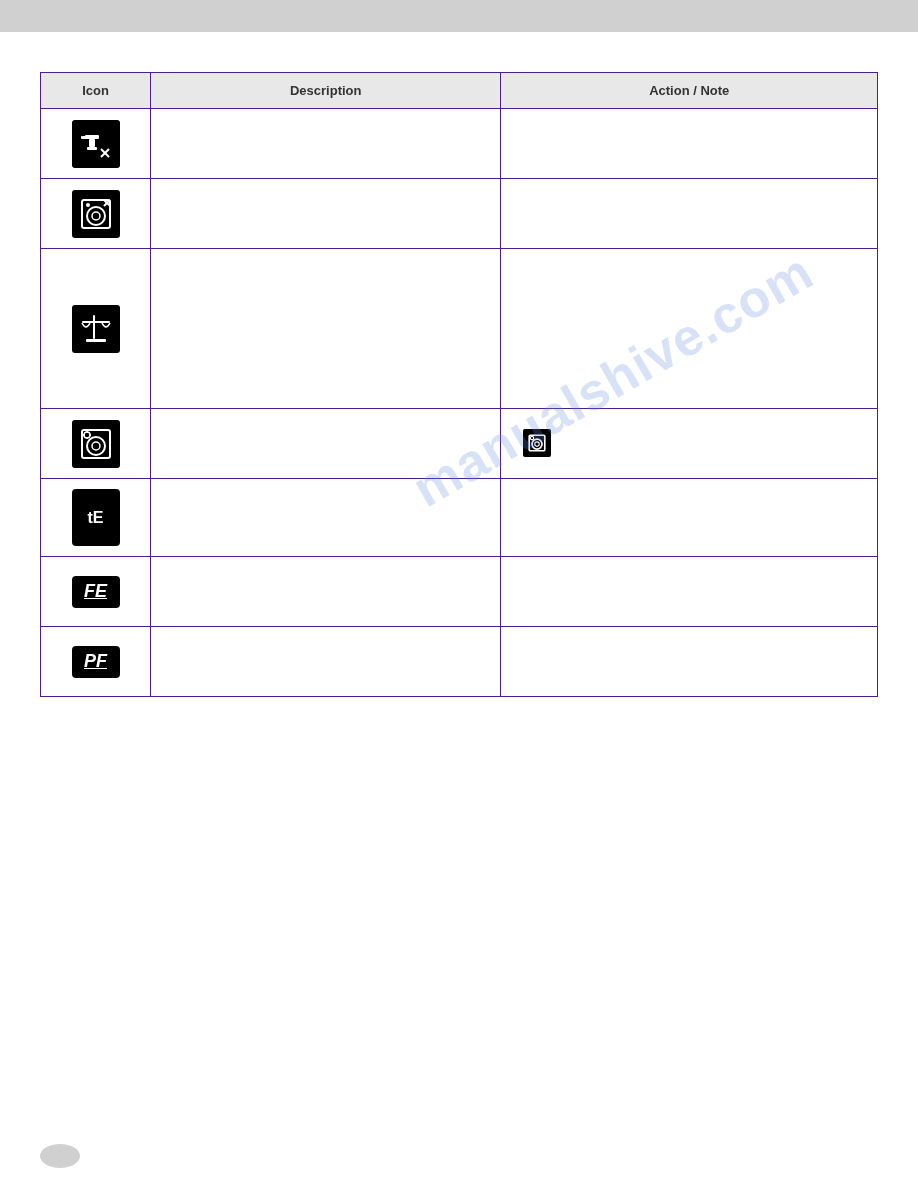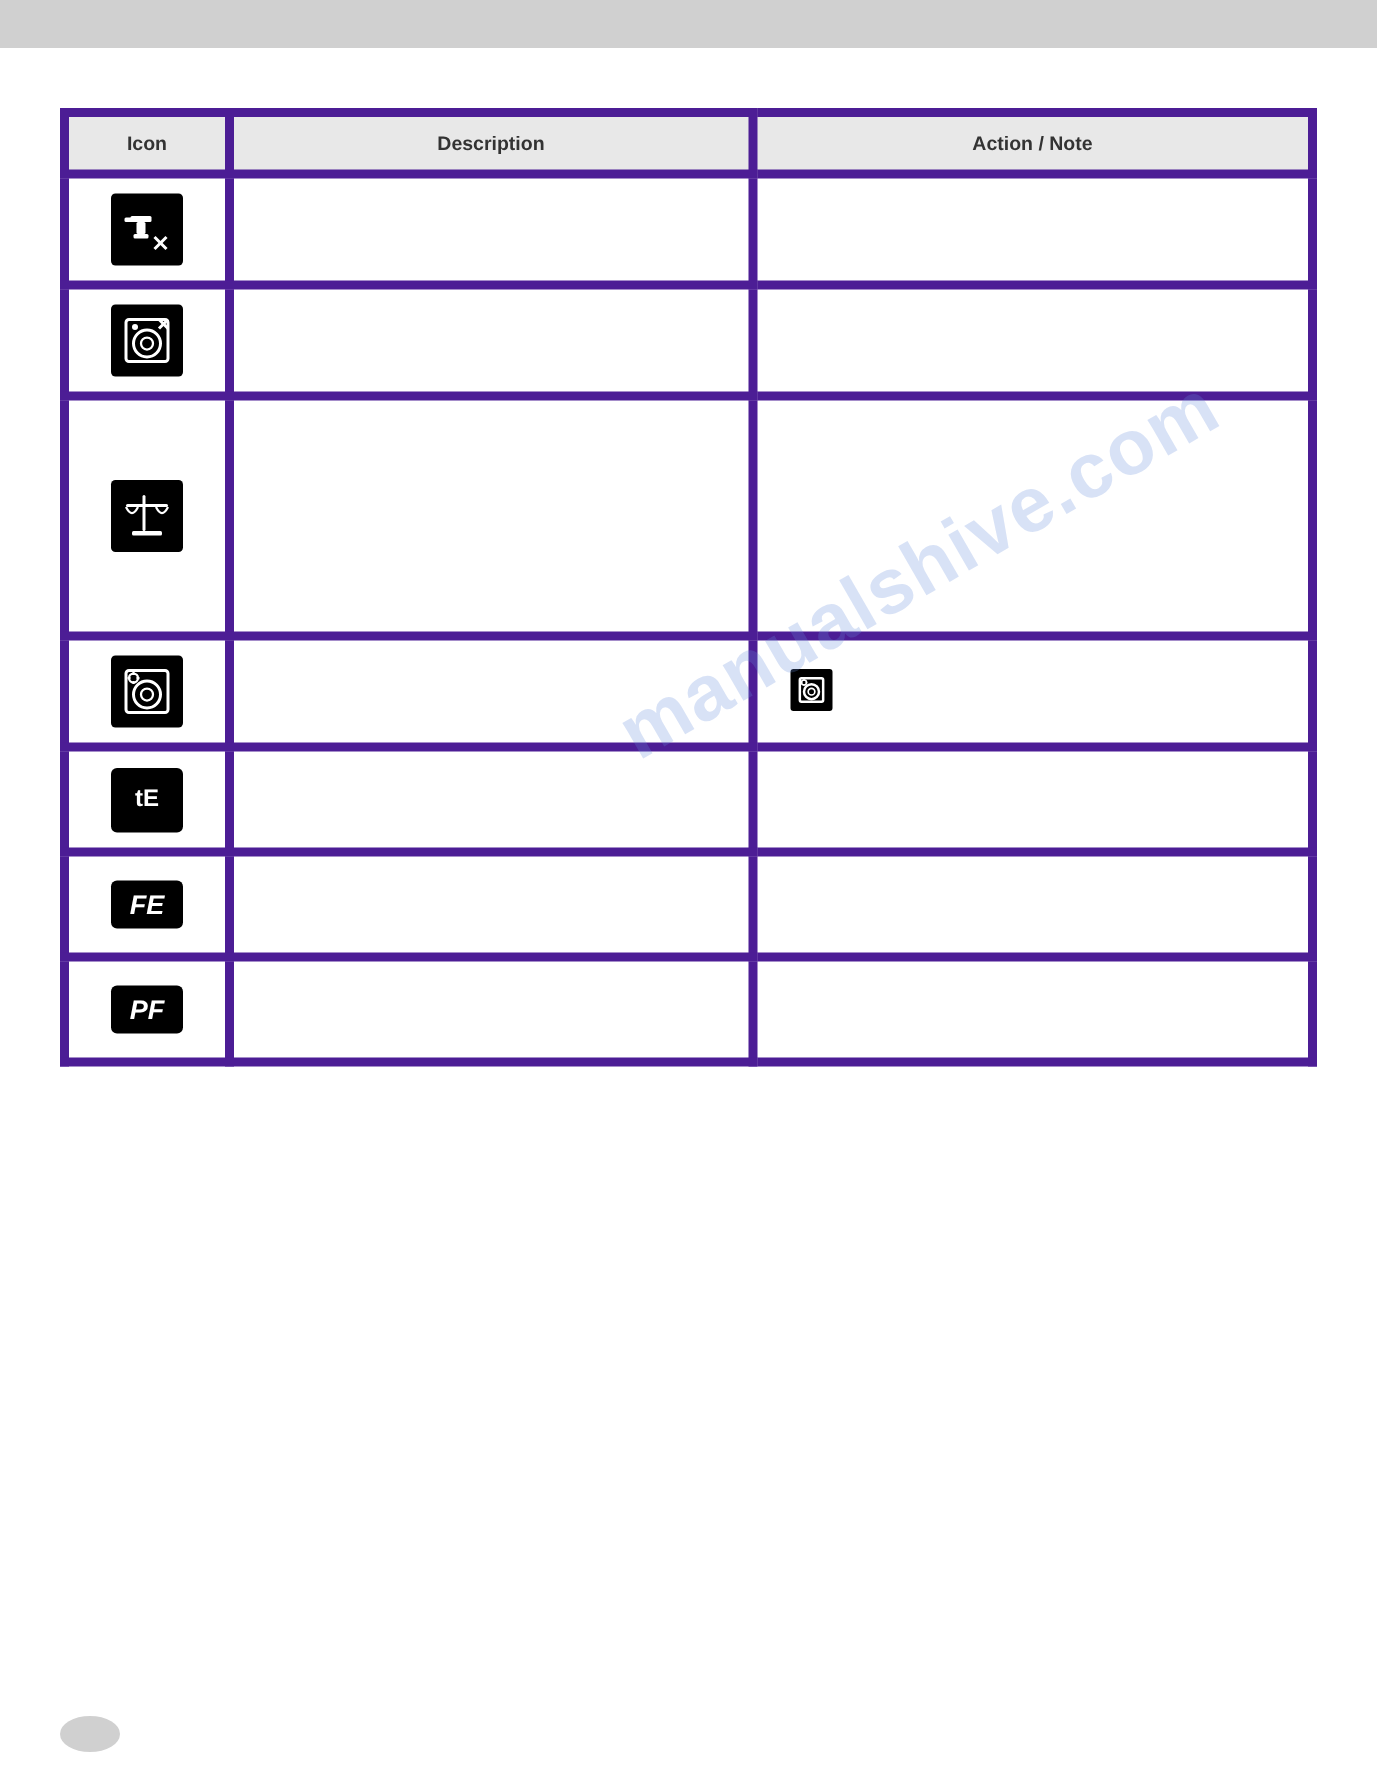--- a/index.html
+++ b/index.html
@@ -28,21 +28,21 @@
     }
 
     .table-container {
       width: 100%;
       border-collapse: collapse;
       border: 1px solid #999;
     }
 
     .table-container th,
     .table-container td {
-      border: 6px solid #4c1d95;
+      border: 1px solid #4c1d95;
       padding: 10px 22px;
       vertical-align: middle;
     }
 
     .table-container thead th {
       background: #e8e8e8;
       font-size: 13px;
       font-weight: bold;
       color: #333;
       height: 36px;
@@ -69,25 +69,26 @@
       color: #fff;
       border-radius: 4px;
       font-weight: bold;
     }
 
     .icon-badge.text-icon {
       width: 48px;
       height: 32px;
       font-size: 18px;
       font-style: italic;
+      text-decoration: underline;
     }
 
     .icon-badge.te-icon {
       width: 48px;
-      height: 43px;
+      height: 57px;
       font-size: 16px;
       font-style: normal;
     }
 
     .icon-svg {
       display: inline-flex;
       align-items: center;
       justify-content: center;
       background: #000;
       border-radius: 3px;

